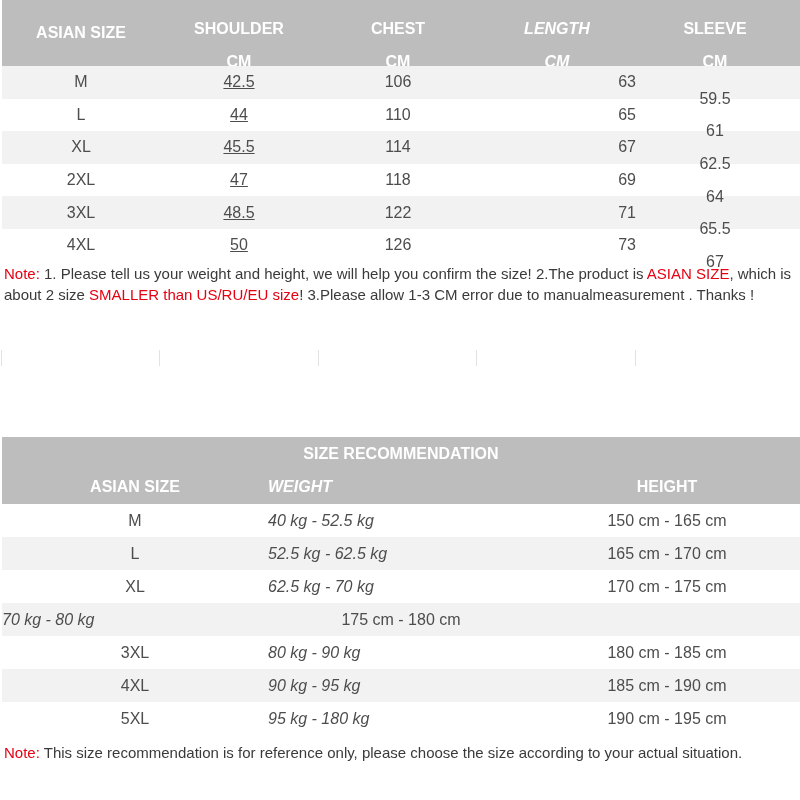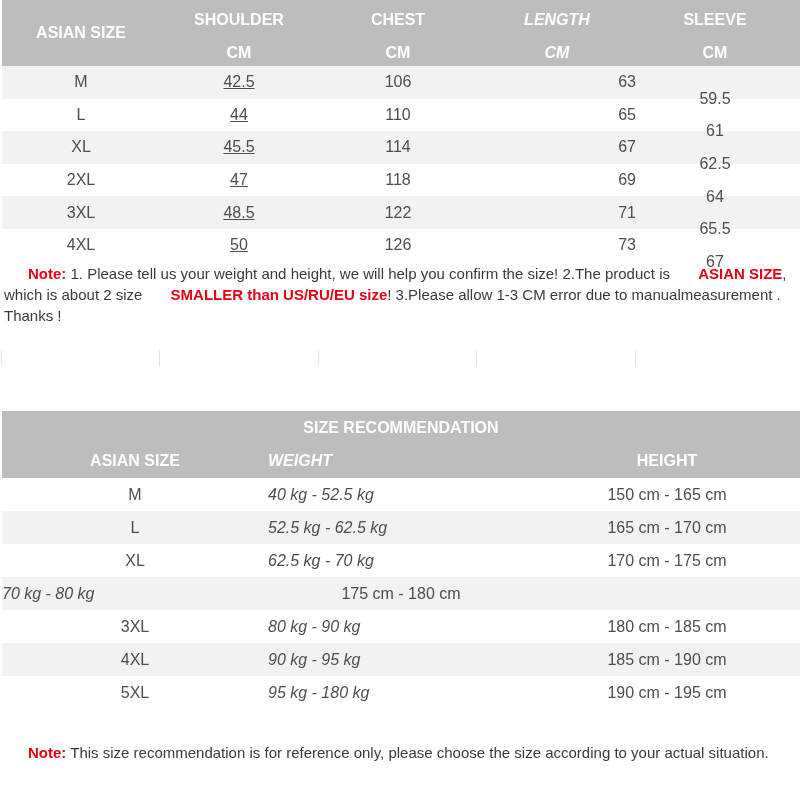--- a/index.html
+++ b/index.html
@@ -11,29 +11,29 @@
   .row.alt { background:#f2f2f2; }
   .cell { text-align:center; font-size:16px; color:#4d4d4d; }
   
   #t1 { top:0; }
   #t1 .head { height:66px; position:relative; }
   #t1 .c0 { width:158px; }
   #t1 .c1 { width:158px;text-decoration:underline; }
   #t1 .c2 { width:160px; }
   #t1 .c3 { width:158px;text-align:right; }
   #t1 .c4 { width:158px;margin-top:33px; }
-  .hcol { position:absolute; top:3px; height:66px; display:flex; flex-direction:column; align-items:center; justify-content:space-around; font-size:16px; }
+  .hcol { position:absolute; top:12px; height:66px; display:flex; flex-direction:column; align-items:center; justify-content:space-around; font-size:16px; }
   .hsingle { position:absolute; top:0; height:66px; display:flex; align-items:center; justify-content:center; font-size:16px; }
   #t1 .body { position:absolute; top:66px; left:0; width:798px; }
   .note { position:absolute; left:4px; font-size:15px; line-height:21px; color:#3a3a3a; }
-  .red { color:#e60012; font-weight:bold;margin-left:24px; }
+  .red { color:#e60012; font-weight:normal; }
   .dividers { position:absolute; top:350px; left:0; width:800px; height:16px; }
   .dv { position:absolute; top:0; width:1px; height:16px; background:#e2e2e2; }
   
-  #t2 { top:411px; }
+  #t2 { top:437px; }
   #t2 .head { height:67px; position:relative; }
   #t2 .title { position:absolute; top:0; left:0; width:798px; height:33px; display:flex; align-items:center; justify-content:center; font-size:16px; }
   #t2 .hrow { position:absolute; top:33px; left:0; width:798px; height:34px; display:flex; align-items:center; font-size:16px; }
   #t2 .d0 { width:266px; text-align:center; }
   #t2 .d1 { width:266px; text-align:left;font-style:italic; }
   #t2 .d2 { width:266px; text-align:center; }
   #t2 .body { position:absolute; top:67px; left:0; width:798px; }
   #t2 .row { height:33px; }
 </style>
 </head>

